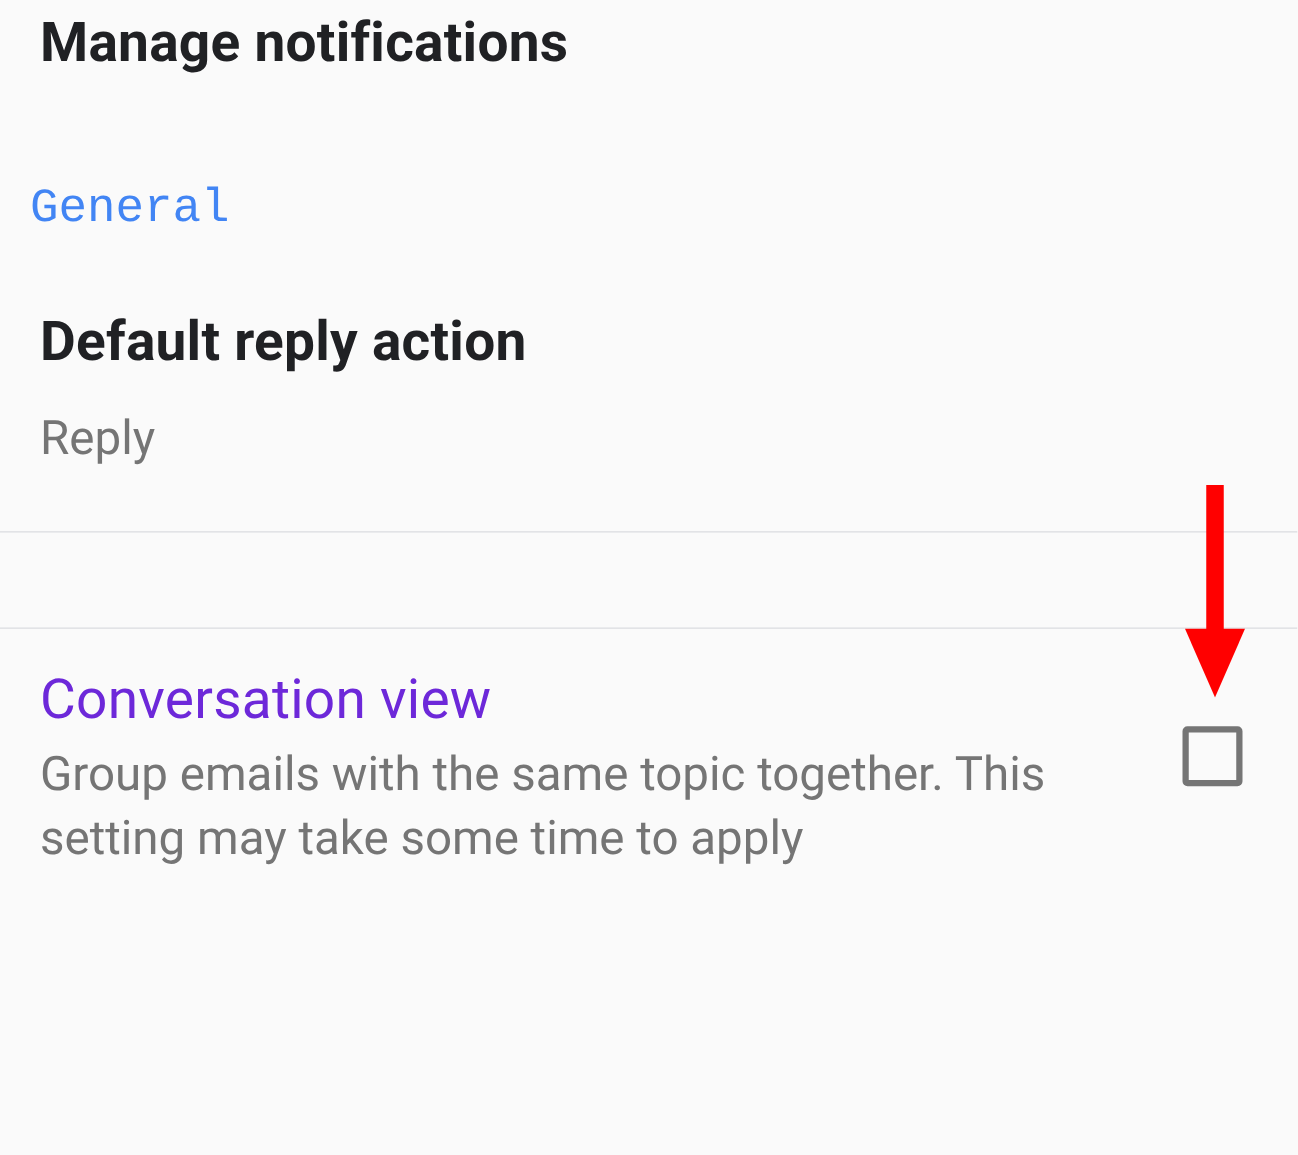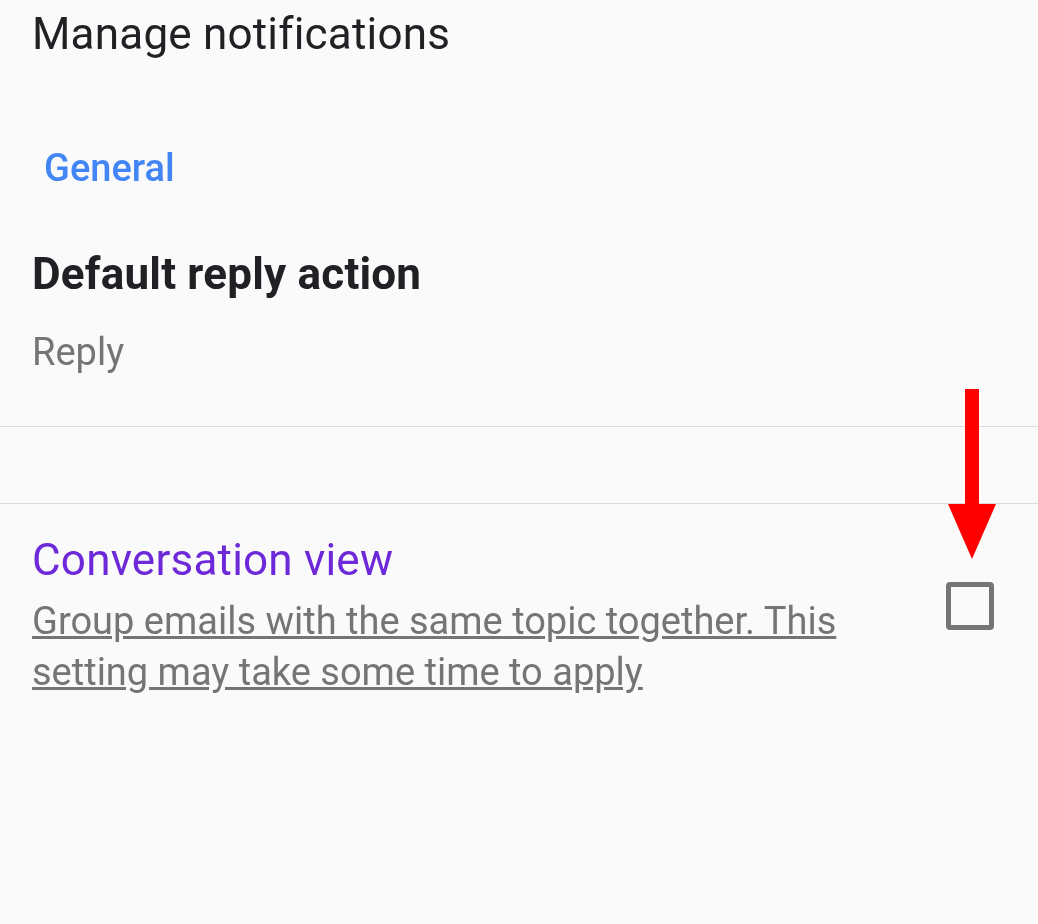--- a/index.html
+++ b/index.html
@@ -16,26 +16,27 @@
     }
     .container {
       width: 100%;
       height: 100%;
     }
     .top-item {
       padding: 8px 32px 48px 32px;
     }
     .top-item .title {
       font-size: 44px;
-      font-weight: 400;
+      font-weight: 700;
       color: #202124;
       letter-spacing: 0.2px;
     }
     .section-header {
-      padding: 38px 32px 28px 44px;
+      padding: 38px 32px 28px 24px;
+      font-family: Liberation Mono, monospace;
     }
     .section-header .label {
       font-size: 38px;
       font-weight: 500;
       color: #4285f4;
     }
     .setting-item {
       padding: 28px 32px 48px 32px;
       border-bottom: 1.5px solid #dadce0;
       cursor: pointer;
@@ -73,21 +74,20 @@
       letter-spacing: 0.2px;
       line-height: 1.3;
     }
     .setting-row-with-checkbox .subtitle {
       font-size: 38px;
       font-weight: 400;
       color: #757575;
       margin-top: 6px;
       line-height: 1.35;
       max-width: 850px;
-      text-decoration: underline;
     }
     .checkbox-box {
       width: 48px;
       height: 48px;
       border: 5px solid #757575;
       border-radius: 4px;
       margin-top: 50px;
       margin-right: 12px;
       flex-shrink: 0;
       cursor: pointer;

